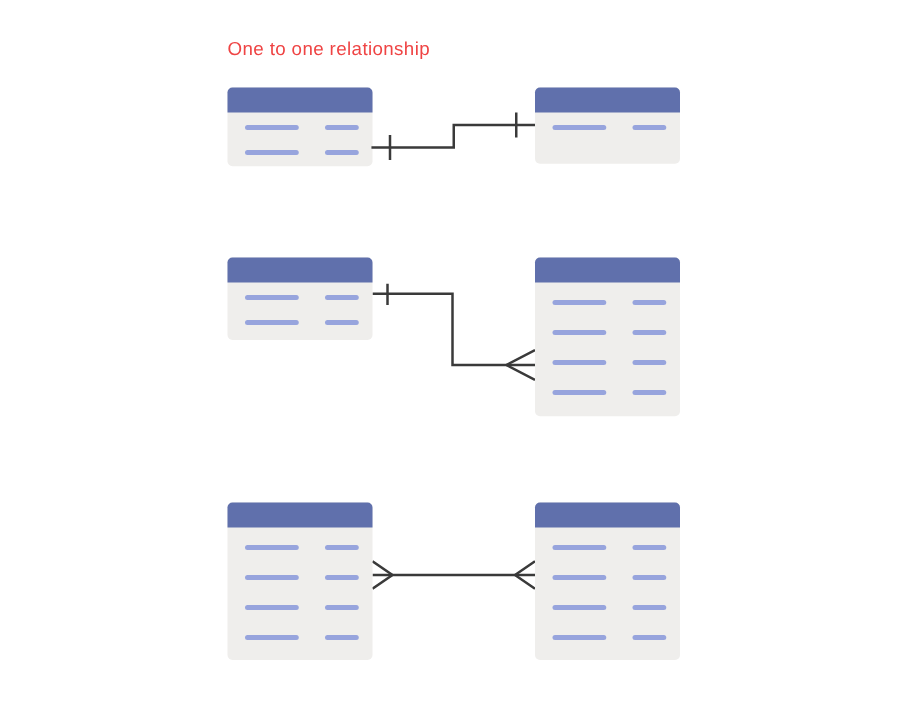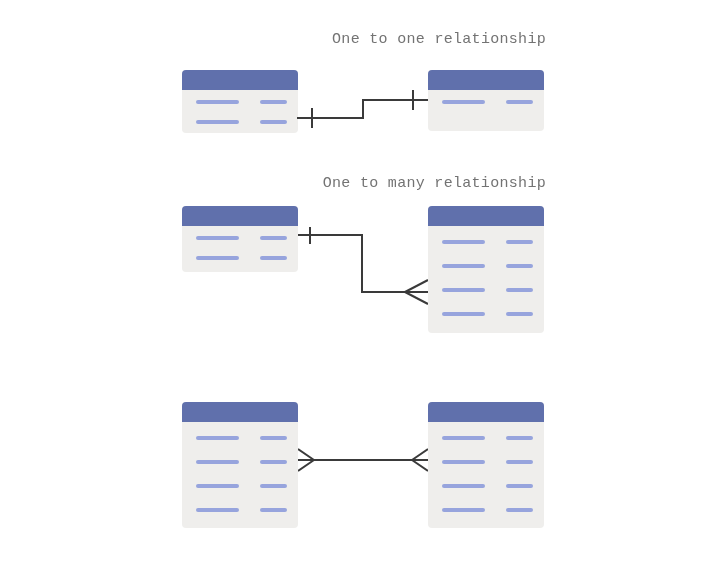--- a/index.html
+++ b/index.html
@@ -8,27 +8,26 @@
     width: 720px;
     height: 576px;
     background: #ffffff;
     font-family: "Liberation Sans", sans-serif;
     overflow: hidden;
   }
   .section-title {
     position: absolute;
     left: 182px;
     width: 364px;
-    text-align: right;
+    text-align: left;
     font-size: 15px;
     line-height: 18px;
     font-weight: 400;
     letter-spacing: 0.3px;
-    color: #737373;
-    font-family: Liberation Mono, monospace;
+    color: #ef4444;
   }
   #title-1 { top: 31px; }
   #title-2 { top: 175px; }
   #title-3 { top: 367px; }
 
   .table-card {
     position: absolute;
     width: 116px;
     background: #efeeec;
     border-radius: 4px;
@@ -108,21 +107,20 @@
   <div id="s1-right" class="table-card">
     <div class="table-header"></div>
     <div class="rows rows-1">
       <div class="field-row">
         <span class="line line-long"></span>
         <span class="line line-short"></span>
       </div>
     </div>
   </div>
 
-  <div id="title-2" class="section-title">One to many relationship</div>
 
   <div id="s2-left" class="table-card">
     <div class="table-header"></div>
     <div class="rows rows-2">
       <div class="field-row">
         <span class="line line-long"></span>
         <span class="line line-short"></span>
       </div>
       <div class="field-row">
         <span class="line line-long"></span>

